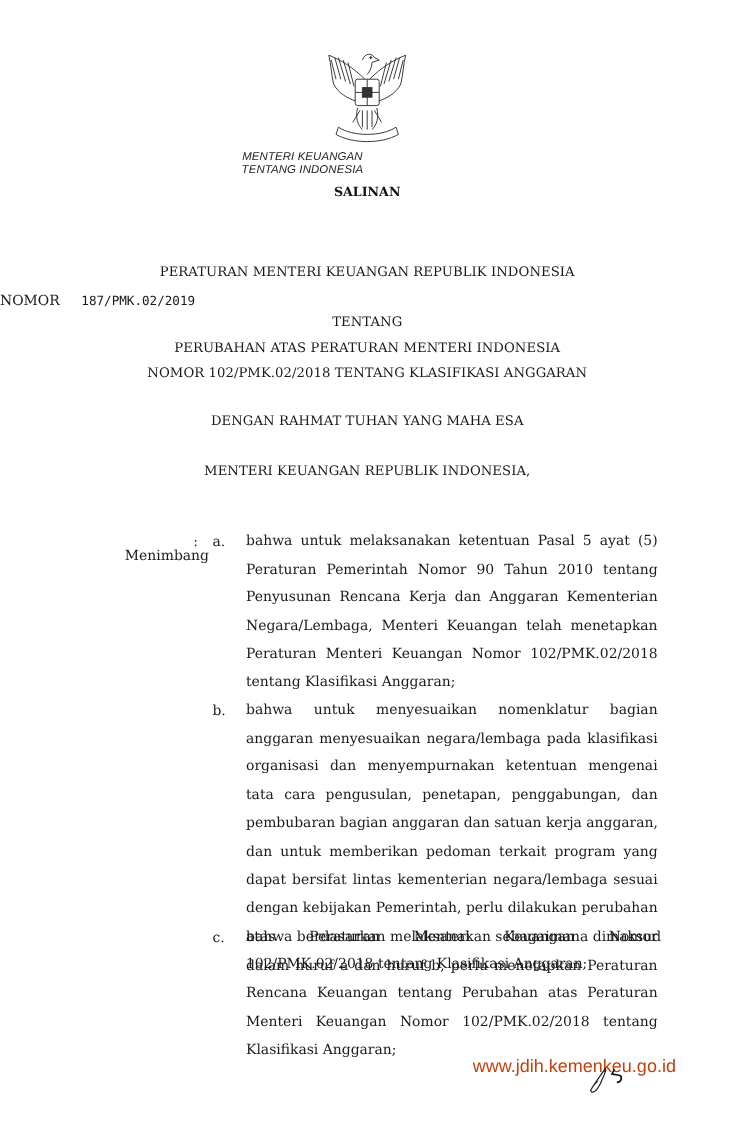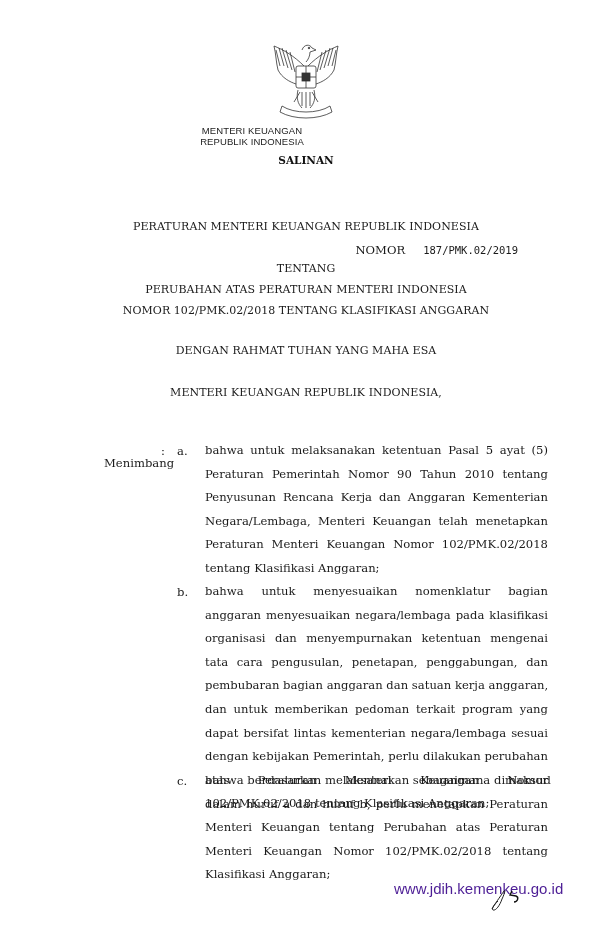--- a/index.html
+++ b/index.html
@@ -2,36 +2,36 @@
 <html><head>
   <meta charset="utf-8">
   <style>
     html, body { margin: 0; padding: 0; background: #ffffff; }
     body { width: 612px; height: 936px; position: relative; overflow: hidden;
            font-family: "DejaVu Serif", "Liberation Serif", serif; color: #1a1a1a; }
     .page { position: absolute; left: 0; top: 0; width: 612px; height: 936px; }
     .emblem { position: absolute; left: 266px; top: 36px; width: 80px; height: 86px; }
     .header-line { position: absolute; left: 0; width: 504px; text-align: center;
                    font-family: "Liberation Sans", "DejaVu Sans", sans-serif; font-size: 9.5px;
-                   letter-spacing: 0.1px; color: #222; }
+                   letter-spacing: 0.1px; color: #222; font-style: italic; }
     .salinan { position: absolute; left: 0; width: 612px; text-align: center; top: 154px;
                font-family: "DejaVu Serif", serif; font-weight: bold; font-size: 10.5px; color: #111; }
     .title { position: absolute; left: 0; width: 612px; text-align: center; font-size: 11px;
              letter-spacing: 0.05px; }
-    .nomor-wrap { position: absolute; top: 243px; left: 0; width: 518px; text-align: right; font-size: 11.6px; }
+    .nomor-wrap { position: absolute; top: 243px; left: 0; width: 518px; text-align: left; font-size: 11.6px; }
     .nomor-wrap .nomor-label { margin-right: 18px; }
     .nomor-wrap .nomor-value { font-family: "DejaVu Sans Mono", "Liberation Mono", monospace; font-size: 10.5px; }
     .considering-label { position: absolute; left: 76px; top: 456px; font-size: 11.6px; margin-left: 28px; }
     .colon { position: absolute; left: 161px; top: 444px; font-size: 11.6px; }
     .item-letter { position: absolute; left: 177px; font-size: 11.6px; }
     .item-body { position: absolute; left: 205px; width: 343px; font-size: 11.6px; line-height: 23.6px; }
     .line { display: block; text-align: justify; text-align-last: justify; white-space: nowrap; height: 23.6px; }
     .line.last { text-align-last: left; }
     .footer-url { position: absolute; left: 394px; top: 880px; font-family: "Liberation Sans", "DejaVu Sans", sans-serif;
-                  font-size: 15px; color: #4c1d95; }
+                  font-size: 15px; color: #c2410c; }
     .paraf { position: absolute; left: 490px; top: 885px; width: 40px; height: 28px; }
   </style>
 </head>
 <body>
 
 <div class="page">
 
   <svg class="emblem" viewBox="0 0 80 86">
     <g fill="none" stroke="#333" stroke-width="0.8">
 
@@ -51,21 +51,21 @@
 
       <path d="M32 54 C30 62 32 68 36 72 M48 54 C50 62 48 68 44 72 M36 56 L36 70 M40 56 L40 72 M44 56 L44 70"></path>
 
       <path d="M34 56 L28 66 M46 56 L52 66"></path>
 
       <path d="M16 70 C28 78 52 78 64 70 L66 76 C52 84 28 84 14 76 Z"></path>
     </g>
   </svg>
 
   <div class="header-line" style="top:125px;">MENTERI KEUANGAN</div>
-  <div class="header-line" style="top:136px;">REPUBLIK INDONESIA</div>
+  <div class="header-line" style="top:136px;">TENTANG INDONESIA</div>
   <div class="salinan">SALINAN</div>
 
   <div class="title" style="top:220px;">PERATURAN MENTERI KEUANGAN REPUBLIK INDONESIA</div>
   <div class="nomor-wrap">
     <span class="nomor-label">NOMOR</span><span class="nomor-value">187/PMK.02/2019</span>
   </div>
   <div class="title" style="top:262px;">TENTANG</div>
   <div class="title" style="top:283px;">PERUBAHAN ATAS PERATURAN MENTERI INDONESIA</div>
   <div class="title" style="top:304px;">NOMOR 102/PMK.02/2018 TENTANG KLASIFIKASI ANGGARAN</div>
 
@@ -96,21 +96,21 @@
     <span class="line">dapat bersifat lintas kementerian negara/lembaga sesuai</span>
     <span class="line">dengan kebijakan Pemerintah, perlu dilakukan perubahan</span>
     <span class="line">atas Peraturan Menteri Keuangan Nomor</span>
     <span class="line last">102/PMK.02/2018 tentang Klasifikasi Anggaran;</span>
   </div>
 
   <div class="item-letter" style="top:774px;">c.</div>
   <div class="item-body" style="top:769px;">
     <span class="line">bahwa berdasarkan melaksanakan sebagaimana dimaksud</span>
     <span class="line">dalam huruf a dan huruf b, perlu menetapkan Peraturan</span>
-    <span class="line">Menteri Keuangan tentang Perubahan atas Peraturan</span>
+    <span class="line">Rencana Keuangan tentang Perubahan atas Peraturan</span>
     <span class="line">Menteri Keuangan Nomor 102/PMK.02/2018 tentang</span>
     <span class="line last">Klasifikasi Anggaran;</span>
   </div>
 
   <div class="footer-url">www.jdih.kemenkeu.go.id</div>
   <svg class="paraf" viewBox="0 0 40 28">
     <path d="M2 24 C4 20 10 12 14 6 C16 4 14 10 12 14 C10 20 6 26 3 25 C1 24 4 20 8 16" fill="none" stroke="#222" stroke-width="1"></path>
     <path d="M22 6 L20 10 L26 11 C29 12 28 17 24 17" fill="none" stroke="#111" stroke-width="1.4"></path>
   </svg>
 </div>

